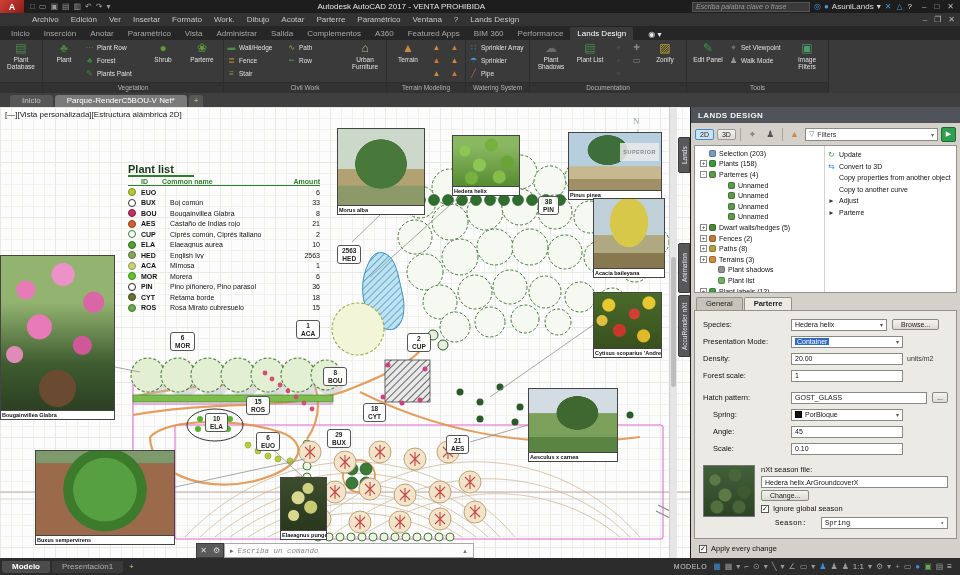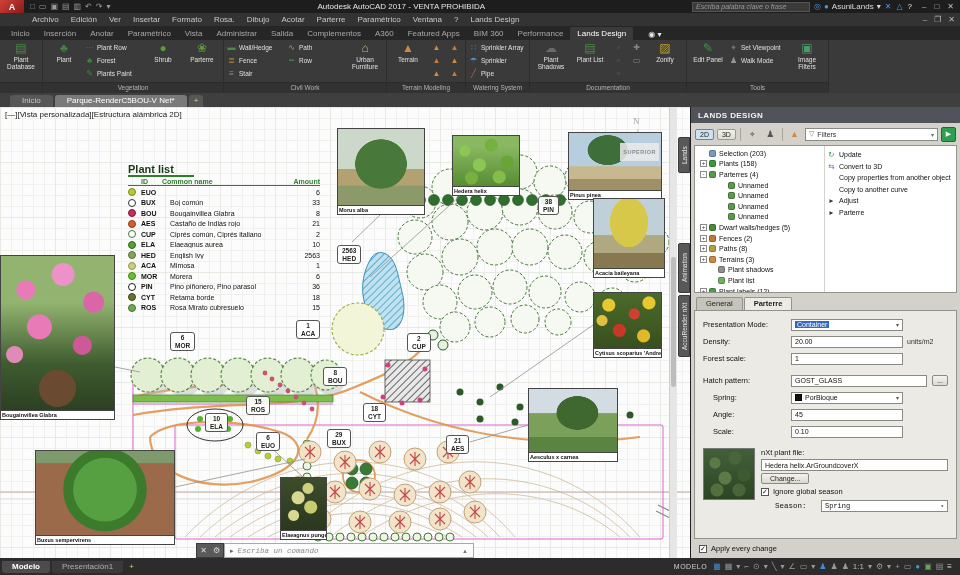--- a/index.html
+++ b/index.html
@@ -216,21 +216,21 @@
   </div>
 
   <div class="menubar">
     <span style="display:flex;">
 
     <span class="menu-item">Archivo</span>
         <span class="menu-item">Edición</span>
         <span class="menu-item">Ver</span>
         <span class="menu-item">Insertar</span>
         <span class="menu-item">Formato</span>
-        <span class="menu-item">Rosa.</span>
+        <span class="menu-item">Work.</span>
         <span class="menu-item">Dibujo</span>
         <span class="menu-item">Acotar</span>
         <span class="menu-item">Parterre</span>
         <span class="menu-item">Paramétrico</span>
         <span class="menu-item">Ventana</span>
         <span class="menu-item">?</span>
         <span class="menu-item">Lands Design</span>
       </span>
     <span class="spacer"></span>
     <span class="mwin">
@@ -1142,20 +1142,28 @@
       </div>
 
       <div class="lp-tabs">
 
       <span class="lp-tab" data-active="false">General</span>
           <span class="lp-tab" data-active="true">Parterre</span>
         </div>
 
       <div class="lp-form">
         <div class="frow">
+          <span class="flab">Species:</span>
+          <span class="fsel w96">
+            <span class="val">Hedera helix</span>
+            <span class="dd">▾</span>
+          </span>
+          <span class="fbtn">Browse...</span>
+        </div>
+        <div class="frow">
           <span class="flab">Presentation Mode:</span>
           <span class="fsel w112">
             <span class="val hl">Container</span>
             <span style="flex:1;"></span>
             <span class="dd">▾</span>
           </span>
         </div>
         <div class="frow">
           <span class="flab">Density:</span>
           <span class="finput w112">20.00</span>
@@ -1183,21 +1191,21 @@
           <span class="finput w112">45</span>
         </div>
         <div class="frow">
           <span class="flab ind">Scale:</span>
           <span class="finput w112">0.10</span>
         </div>
 
         <div class="nxt">
           <div class="nxt-preview"></div>
           <div class="nxt-col">
-            <div class="lbl">nXt plant file:</div>
+            <div class="lbl">nXt season file:</div>
             <div class="finput">Hedera helix.ArGroundcoverX</div>
             <div style="margin-top:3px;"><span class="fbtn" style="margin-left:0;">Change...</span></div>
             <div class="cbrow">
               <span class="cb">✓</span>
               <span>Ignore global season</span>
             </div>
             <div class="season-row">
               <span class="flab">Season:</span>
               <span class="fsel flex1">
                 <span class="val">Spring</span>

